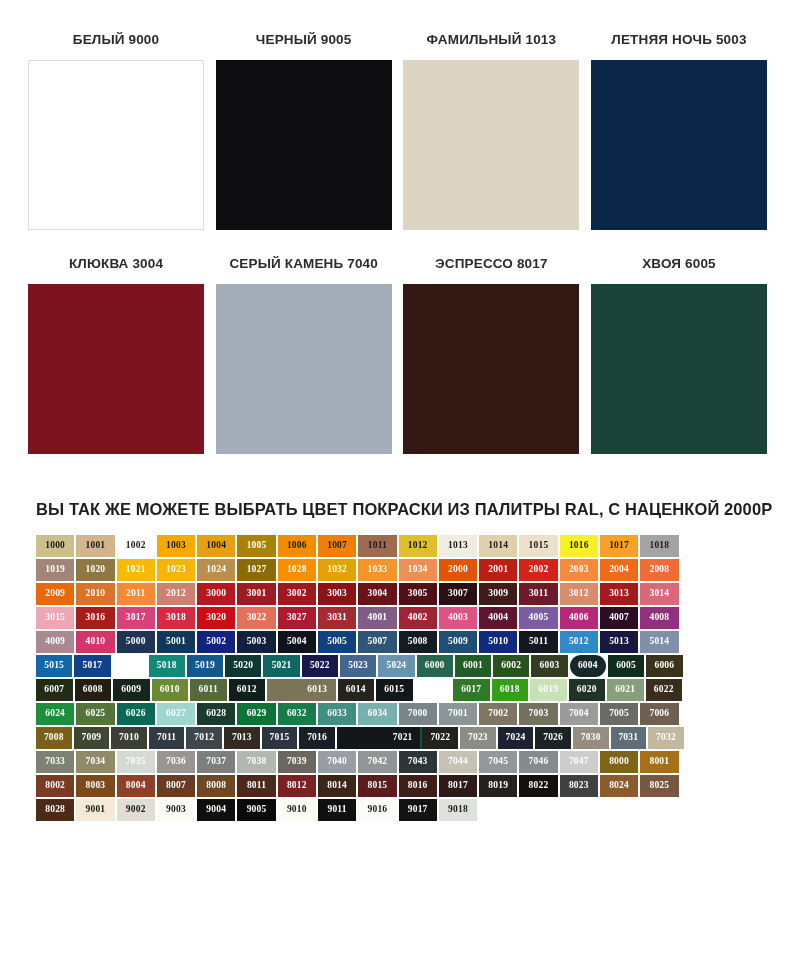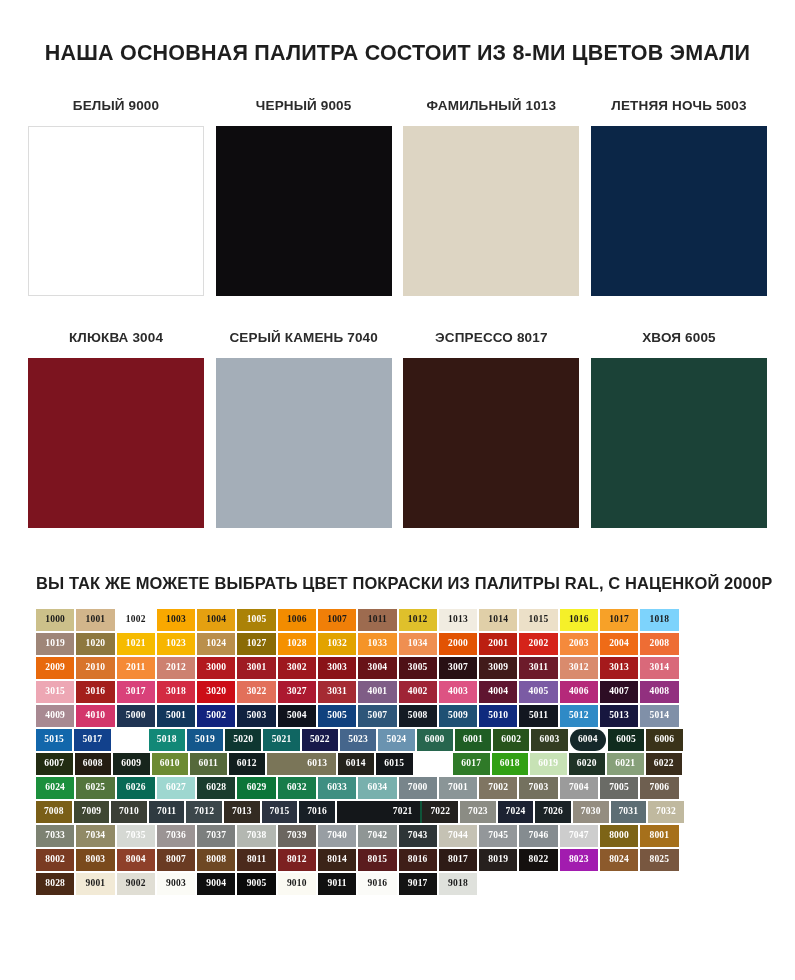--- a/index.html
+++ b/index.html
@@ -51,21 +51,21 @@
   
   .enamel-section {
     padding: 0 28px;
     margin-top: 32px;
   }
   .enamel-row {
     display: flex;
     justify-content: space-between;
   }
   .enamel-row + .enamel-row {
-    margin-top: 34px;
+    margin-top: 26px;
     align-items: flex-end;
   }
   .enamel-cell {
     width: 176px;
     display: flex;
     flex-direction: column;
     align-items: center;
   }
   .enamel-label {
     font-size: 13.5px;
@@ -116,21 +116,20 @@
   }
   .ral-cell.empty {
     background: transparent;
   }
 </style>
 </head>
 <body>
 
 <div class="page">
 
-  <h1 class="main-heading">НАША ОСНОВНАЯ ПАЛИТРА СОСТОИТ ИЗ 8-МИ ЦВЕТОВ ЭМАЛИ</h1>
 
   <section class="enamel-section">
     <div class="enamel-row">
         <div class="enamel-cell">
           <div class="enamel-label">БЕЛЫЙ 9000</div>
           <div class="enamel-chip outlined" style="background: rgb(255, 255, 255);"></div>
         </div>
         <div class="enamel-cell">
           <div class="enamel-label">ЧЕРНЫЙ 9005</div>
           <div class="enamel-chip" style="background: rgb(13, 12, 14);"></div>
@@ -176,21 +175,21 @@
           <div class="ral-cell" style="background: rgb(171, 130, 7); color: rgb(255, 255, 255);">1005</div>
           <div class="ral-cell" style="background: rgb(242, 140, 0); color: rgb(26, 26, 26);">1006</div>
           <div class="ral-cell" style="background: rgb(240, 127, 8); color: rgb(26, 26, 26);">1007</div>
           <div class="ral-cell" style="background: rgb(157, 107, 79); color: rgb(26, 26, 26);">1011</div>
           <div class="ral-cell" style="background: rgb(223, 192, 43); color: rgb(26, 26, 26);">1012</div>
           <div class="ral-cell" style="background: rgb(241, 236, 225); color: rgb(26, 26, 26);">1013</div>
           <div class="ral-cell" style="background: rgb(224, 207, 168); color: rgb(26, 26, 26);">1014</div>
           <div class="ral-cell" style="background: rgb(236, 224, 200); color: rgb(26, 26, 26);">1015</div>
           <div class="ral-cell" style="background: rgb(245, 240, 41); color: rgb(26, 26, 26);">1016</div>
           <div class="ral-cell" style="background: rgb(247, 161, 40); color: rgb(26, 26, 26);">1017</div>
-          <div class="ral-cell" style="background: #7dd3fc; color: rgb(26, 26, 26);">1018</div>
+          <div class="ral-cell" style="background: #a3a3a3; color: rgb(26, 26, 26);">1018</div>
           <div class="ral-cell empty"></div>
           <div class="ral-cell empty"></div>
         </div>
         <div class="ral-row">
           <div class="ral-cell" style="background: rgb(159, 134, 120); color: rgb(255, 255, 255);">1019</div>
           <div class="ral-cell" style="background: rgb(142, 120, 63); color: rgb(255, 255, 255);">1020</div>
           <div class="ral-cell" style="background: rgb(246, 187, 0); color: rgb(255, 255, 255);">1021</div>
           <div class="ral-cell" style="background: rgb(247, 181, 0); color: rgb(255, 255, 255);">1023</div>
           <div class="ral-cell" style="background: rgb(186, 143, 76); color: rgb(255, 255, 255);">1024</div>
           <div class="ral-cell" style="background: rgb(138, 107, 6); color: rgb(255, 255, 255);">1027</div>
@@ -374,21 +373,21 @@
           <div class="ral-cell" style="background: rgb(106, 59, 35); color: rgb(255, 255, 255);">8007</div>
           <div class="ral-cell" style="background: rgb(110, 72, 36); color: rgb(255, 255, 255);">8008</div>
           <div class="ral-cell" style="background: rgb(75, 42, 28); color: rgb(255, 255, 255);">8011</div>
           <div class="ral-cell" style="background: rgb(124, 33, 33); color: rgb(255, 255, 255);">8012</div>
           <div class="ral-cell" style="background: rgb(59, 36, 24); color: rgb(255, 255, 255);">8014</div>
           <div class="ral-cell" style="background: rgb(91, 28, 30); color: rgb(255, 255, 255);">8015</div>
           <div class="ral-cell" style="background: rgb(63, 30, 24); color: rgb(255, 255, 255);">8016</div>
           <div class="ral-cell" style="background: rgb(46, 27, 22); color: rgb(255, 255, 255);">8017</div>
           <div class="ral-cell" style="background: rgb(38, 32, 30); color: rgb(255, 255, 255);">8019</div>
           <div class="ral-cell" style="background: rgb(20, 16, 15); color: rgb(255, 255, 255);">8022</div>
-          <div class="ral-cell" style="background: #a21caf; color: rgb(255, 255, 255);">8023</div>
+          <div class="ral-cell" style="background: #404040; color: rgb(255, 255, 255);">8023</div>
           <div class="ral-cell" style="background: rgb(140, 90, 44); color: rgb(255, 255, 255);">8024</div>
           <div class="ral-cell" style="background: rgb(120, 87, 64); color: rgb(255, 255, 255);">8025</div>
           <div class="ral-cell empty"></div>
           <div class="ral-cell empty"></div>
         </div>
         <div class="ral-row">
           <div class="ral-cell" style="background: rgb(75, 42, 22); color: rgb(255, 255, 255);">8028</div>
           <div class="ral-cell" style="background: rgb(242, 234, 214); color: rgb(26, 26, 26);">9001</div>
           <div class="ral-cell" style="background: rgb(224, 222, 212); color: rgb(26, 26, 26);">9002</div>
           <div class="ral-cell" style="background: rgb(251, 251, 246); color: rgb(26, 26, 26);">9003</div>

